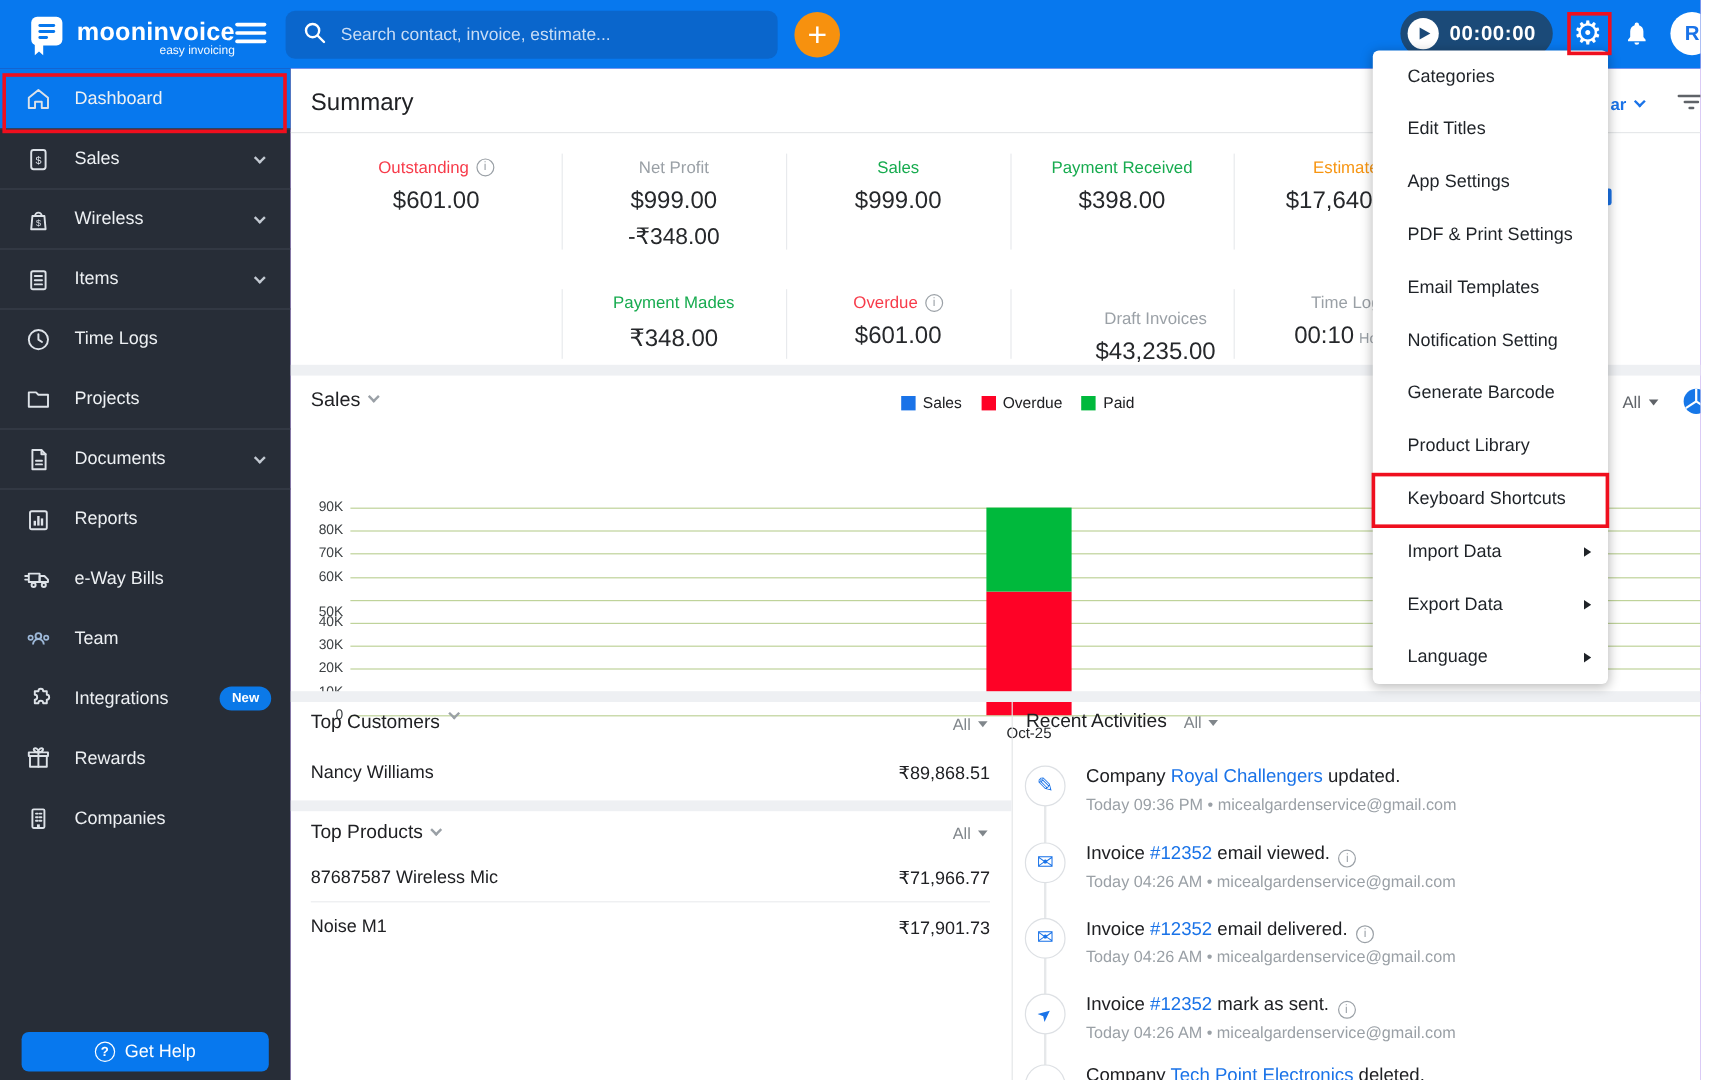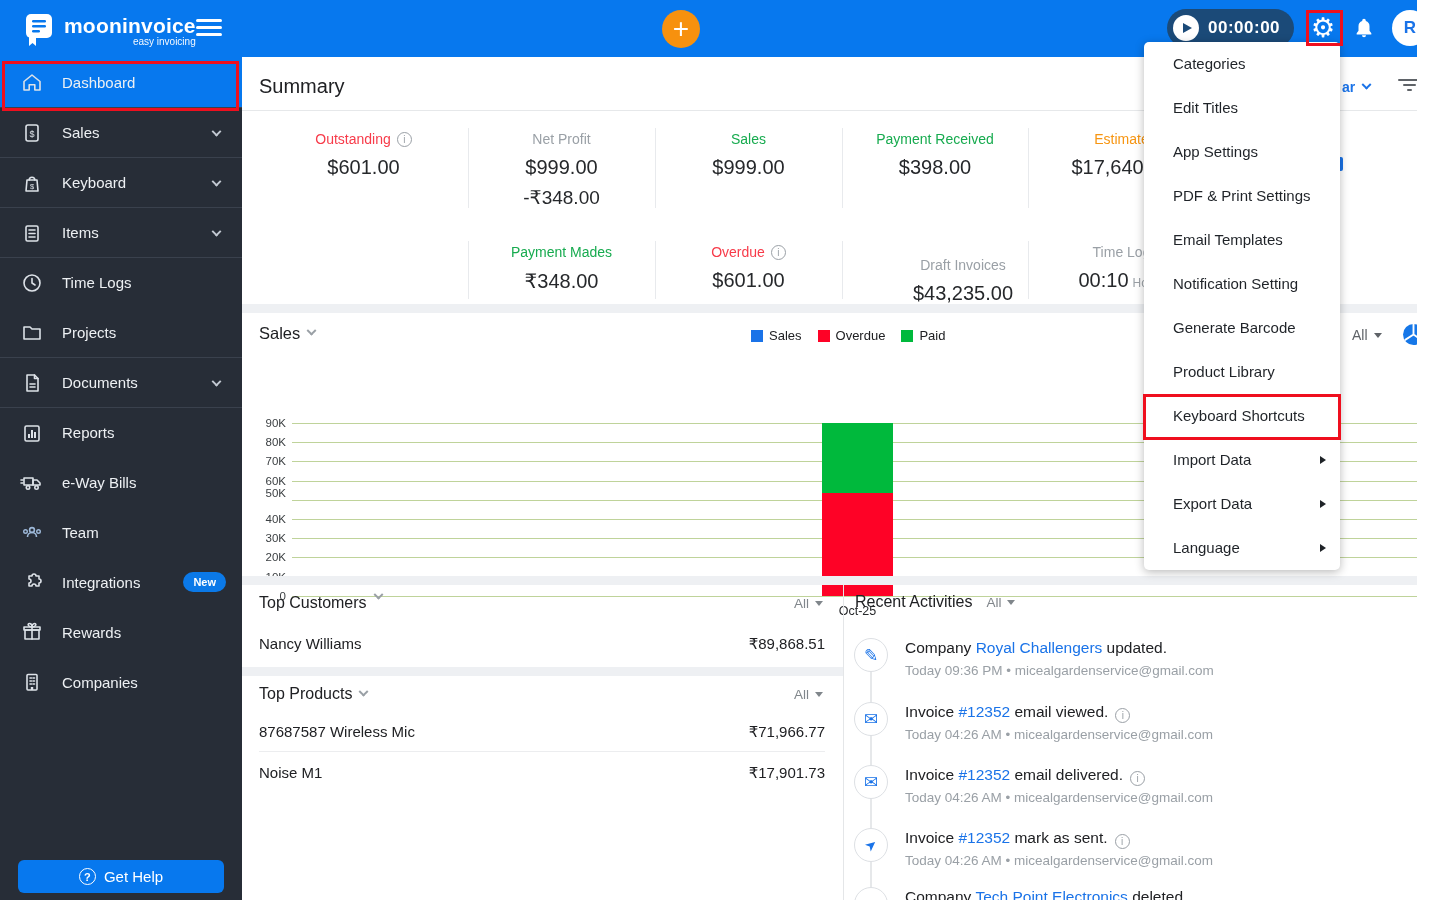--- a/index.html
+++ b/index.html
@@ -132,20 +132,29 @@
       <span class="brand-text">
         <span class="brand-name" style="display:block">mooninvoice</span>
         <span class="brand-sub" style="display:block">easy invoicing</span>
       </span>
     </div>
     <div class="hamburger">
         <span></span>
         <span></span>
         <span></span>
       </div>
+    <div class="searchbox">
+      <span>
+        <svg width="20" height="20" viewBox="0 0 20 20">
+            <circle cx="8.5" cy="8.5" r="5.5" fill="none" stroke="#fff" stroke-width="2"></circle>
+            <line x1="13" y1="13" x2="18" y2="18" stroke="#fff" stroke-width="2" stroke-linecap="round"></line>
+          </svg>
+      </span>
+      <input placeholder="Search contact, invoice, estimate..." style="">
+    </div>
     <button class="add-btn">+</button>
     <div class="timer">
       <span class="play-circle">
           <i></i>
         </span>
       <span class="timer-text">00:00:00</span>
     </div>
     <span class="gear">⚙</span>
     <span class="bell">
       <svg width="22" height="24" viewBox="0 0 24 24">
@@ -176,21 +185,21 @@
           <span class="side-chev"></span>
         </div>
         <div class="side-item divided">
           <span class="s-icon">
             <svg width="22" height="22" viewBox="0 0 22 22">
               <path d="M6 8 h10 l1 11 h-12 z" stroke="#dde2e8" stroke-width="1.6" fill="none" stroke-linejoin="round" stroke-linecap="round"></path>
               <path d="M8.2 8 a2.8 2.8 0 0 1 5.6 0" stroke="#dde2e8" stroke-width="1.6" fill="none" stroke-linejoin="round" stroke-linecap="round"></path>
               <text x="11" y="16.5" font-size="7.5" text-anchor="middle" fill="#dde2e8" font-family="Liberation Sans">$</text>
             </svg>
           </span>
-          <span class="s-label">Keyboard</span>
+          <span class="s-label">Wireless</span>
           <span class="side-chev"></span>
         </div>
         <div class="side-item divided">
           <span class="s-icon">
             <svg width="22" height="22" viewBox="0 0 22 22">
               <rect x="5" y="4" width="12" height="15" rx="1.5" stroke="#dde2e8" stroke-width="1.6" fill="none" stroke-linejoin="round" stroke-linecap="round"></rect>
               <line x1="8" y1="8" x2="14" y2="8" stroke="#dde2e8" stroke-width="1.6" fill="none" stroke-linejoin="round" stroke-linecap="round"></line>
               <line x1="8" y1="11.5" x2="14" y2="11.5" stroke="#dde2e8" stroke-width="1.6" fill="none" stroke-linejoin="round" stroke-linecap="round"></line>
               <line x1="8" y1="15" x2="14" y2="15" stroke="#dde2e8" stroke-width="1.6" fill="none" stroke-linejoin="round" stroke-linecap="round"></line>
             </svg>
@@ -421,21 +430,21 @@
           </span>
         </div>
         <div class="ytick" style="top: 56px;">90K</div>
         <div class="gridline" style="top: 63px;"></div>
         <div class="ytick" style="top: 75.2px;">80K</div>
         <div class="gridline" style="top: 82.2px;"></div>
         <div class="ytick" style="top: 94.4px;">70K</div>
         <div class="gridline" style="top: 101.4px;"></div>
         <div class="ytick" style="top: 113.6px; text-align: right;">60K</div>
         <div class="gridline" style="top: 120.6px;"></div>
-        <div class="ytick" style="top: 126px;">50K</div>
+        <div class="ytick" style="top: 143px;">50K</div>
         <div class="gridline" style="top: 139.8px;"></div>
         <div class="ytick" style="top: 152px;">40K</div>
         <div class="gridline" style="top: 159px;"></div>
         <div class="ytick" style="top: 171.2px;">30K</div>
         <div class="gridline" style="top: 178.2px;"></div>
         <div class="ytick" style="top: 190.4px;">20K</div>
         <div class="gridline" style="top: 197.4px;"></div>
         <div class="ytick" style="top: 209.6px;">10K</div>
         <div class="gridline" style="top: 216.6px;"></div>
         <div class="ytick" style="top: 228.8px;">0</div>

